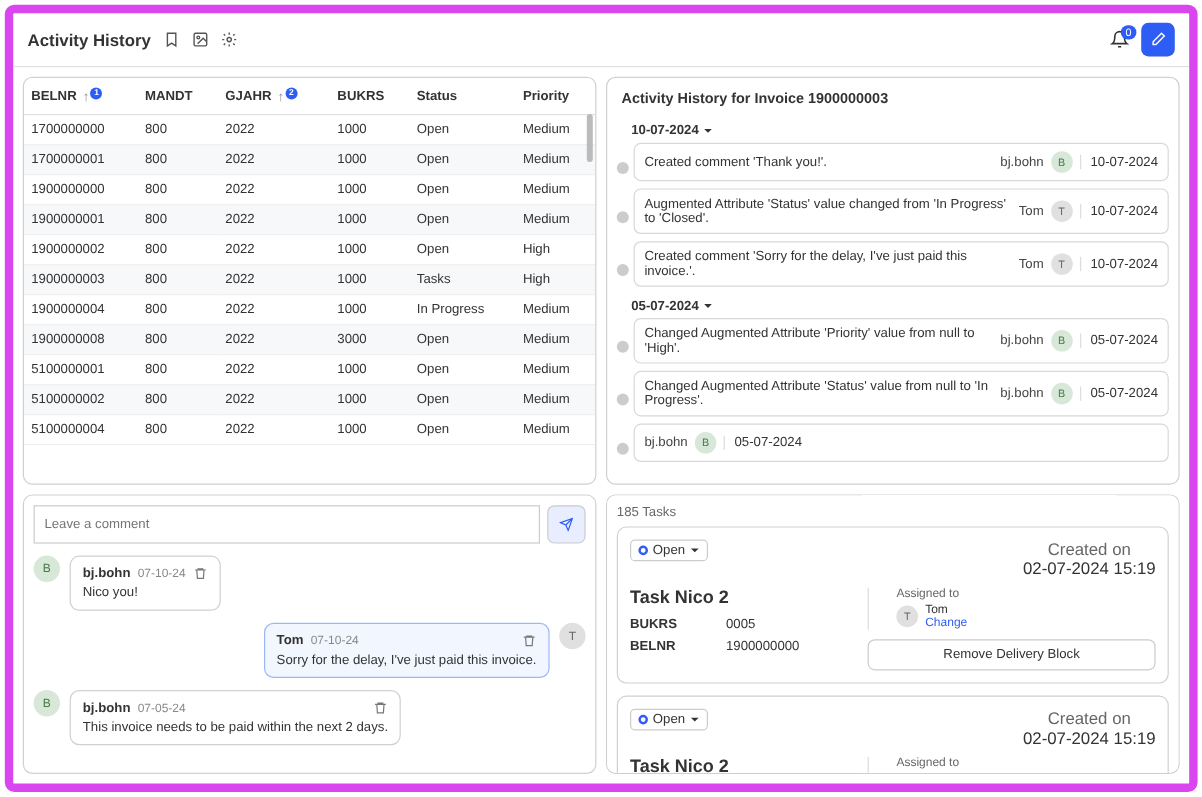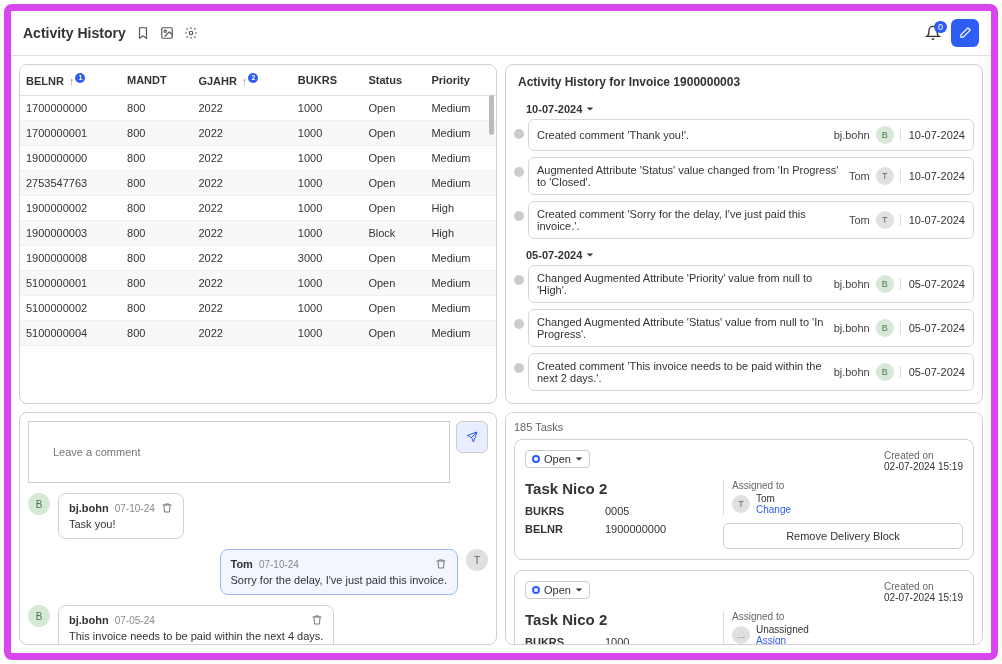--- a/index.html
+++ b/index.html
@@ -22,58 +22,58 @@
 .tbl th .sort-btn{cursor:pointer;margin-left:2px;color:#888;position:relative}
 .th-badge{display:inline-block;width:10px;height:10px;border-radius:50%;background:#2d5df5;color:#fff;font-size:7px;line-height:10px;text-align:center;vertical-align:super;margin-left:1px}
 .tbl td{padding:6px;border-bottom:1px solid #f0f0f0}
 .tbl tbody tr:nth-child(even){background:#f7f8fa}
 .tbl-menu{position:absolute;right:6px;top:6px;cursor:pointer;color:#666}
 .scrollbar-fake{position:absolute;right:2px;top:30px;width:5px;height:40px;background:#bbb;border-radius:3px}
 .detail-head{font-weight:700;font-size:12px;padding:10px 12px}
 .date-group{padding:4px 12px;font-weight:700;font-size:11px;display:flex;align-items:center;gap:4px;cursor:pointer}
 .date-group svg{width:8px;height:8px}
 .timeline{padding:0 8px 8px 8px}
-.tl-item{display:flex;align-items:flex-start;margin-bottom:6px;position:relative}
+.tl-item{display:flex;align-items:center;margin-bottom:6px;position:relative}
 .tl-dot{width:10px;height:10px;border-radius:50%;background:#ccc;margin:10px 4px 0 0;flex-shrink:0}
 .tl-card{flex:1;border:1px solid #d8d8d8;border-radius:6px;display:flex;align-items:center;padding:6px 8px;font-size:11px}
 .tl-text{flex:1;padding-right:6px}
 .tl-user{color:#444;margin-right:6px}
 .tl-avatar{width:18px;height:18px;border-radius:50%;background:#d8e8d8;color:#4a7a4a;font-size:9px;display:flex;align-items:center;justify-content:center;margin-right:6px}
 .tl-avatar.t{background:#e0e0e0;color:#666}
 .tl-date{border-left:1px solid #ddd;padding-left:8px;font-size:11px;white-space:nowrap}
 .comments-panel{padding:8px}
 .comment-input{display:flex;gap:6px;margin-bottom:10px}
-.comment-input input{flex:1;border:1px solid #ccc;border-radius:0;padding:24px;font-size:11px}
+.comment-input input{flex:1;border:1px solid #ccc;border-radius:0;padding:8px;font-size:11px}
 .comment-send{width:32px;height:32px;border:1px solid #ccc;border-radius:6px;background:#e8edff;display:flex;align-items:center;justify-content:center;cursor:pointer}
 .comment-row{display:flex;gap:8px;margin-bottom:10px}
 .comment-row.right{justify-content:flex-end}
 .c-avatar{width:22px;height:22px;border-radius:50%;background:#d8e8d8;color:#4a7a4a;font-size:10px;display:flex;align-items:center;justify-content:center;flex-shrink:0}
 .c-avatar.t{background:#e0e0e0;color:#666}
 .c-bubble{border:1px solid #d0d0d0;border-radius:8px;padding:8px 10px;max-width:320px;font-size:11px;position:relative}
 .c-bubble.blue{border-color:#9db6f5;background:#f2f6ff}
 .c-head{display:flex;align-items:center;gap:6px;margin-bottom:4px}
 .c-head b{font-size:11px}
 .c-date{color:#888;font-size:10px}
 .c-del{margin-left:auto;cursor:pointer;color:#777}
 .tasks-panel{padding:8px;overflow-y:auto}
 .tasks-count{font-size:11px;color:#666;margin-bottom:6px}
 .task-card{border:1px solid #d0d0d0;border-radius:8px;padding:10px;margin-bottom:10px}
 .task-top{display:flex;justify-content:space-between;align-items:flex-start}
 .status-pill{display:inline-flex;align-items:center;gap:4px;border:1px solid #ccc;border-radius:4px;padding:2px 6px;font-size:11px;cursor:pointer}
 .status-dot{width:8px;height:8px;border-radius:50%;border:2px solid #2d5df5}
-.task-meta{text-align:left;font-size:10px}
+.task-meta{text-align:center;font-size:14px}
 .task-meta .lbl{color:#666}
 .task-meta .val{font-weight:400}
 .task-body{display:flex;gap:12px;margin-top:8px;align-items:flex-start}
 .task-left{flex:1}
 .task-title{font-weight:700;font-size:15px;margin-bottom:8px}
 .task-kv{display:grid;grid-template-columns:80px 1fr;row-gap:6px;font-size:11px}
 .task-kv .k{font-weight:700}
 .task-right{width:240px;display:flex;flex-direction:column;gap:8px;align-items:stretch}
-.assigned{border-left:1px solid #ddd;padding-left:8px;font-size:10px}
+.assigned{border-left:1px solid #ddd;padding-left:23px;font-size:10px}
 .assigned .lbl{color:#666}
 .assigned-row{display:flex;align-items:center;gap:6px;margin-top:2px}
 .assigned-row .av{width:18px;height:18px;border-radius:50%;background:#e0e0e0;font-size:9px;display:flex;align-items:center;justify-content:center;color:#666}
 .assigned-row a{color:#2d5df5;cursor:pointer;font-size:10px}
 .task-btn{border:1px solid #ccc;border-radius:6px;padding:6px;font-size:11px;text-align:center;cursor:pointer;background:#fff}
 svg{display:block}
 .s-icon{width:12px;height:12px}
 </style>
 </head>
 <body>
@@ -158,42 +158,50 @@
               </tr>
               <tr>
                 <td>1900000000</td>
                 <td>800</td>
                 <td>2022</td>
                 <td>1000</td>
                 <td>Open</td>
                 <td>Medium</td>
               </tr>
               <tr>
-                <td>2753547763</td>
+                <td>1900000001</td>
                 <td>800</td>
                 <td>2022</td>
                 <td>1000</td>
                 <td>Open</td>
                 <td>Medium</td>
               </tr>
               <tr>
                 <td>1900000002</td>
                 <td>800</td>
                 <td>2022</td>
                 <td>1000</td>
                 <td>Open</td>
                 <td>High</td>
               </tr>
               <tr>
                 <td>1900000003</td>
                 <td>800</td>
                 <td>2022</td>
                 <td>1000</td>
-                <td>Block</td>
+                <td>Tasks</td>
                 <td>High</td>
+              </tr>
+              <tr>
+                <td>1900000004</td>
+                <td>800</td>
+                <td>2022</td>
+                <td>1000</td>
+                <td>In Progress</td>
+                <td>Medium</td>
               </tr>
               <tr>
                 <td>1900000008</td>
                 <td>800</td>
                 <td>2022</td>
                 <td>3000</td>
                 <td>Open</td>
                 <td>Medium</td>
               </tr>
               <tr>
@@ -275,21 +283,20 @@
             <div class="tl-card">
               <div class="tl-text">Changed Augmented Attribute 'Status' value from null to 'In Progress'.</div>
               <span class="tl-user">bj.bohn</span>
               <span class="tl-avatar ">B</span>
               <span class="tl-date">05-07-2024</span>
             </div>
           </div>
           <div class="tl-item">
             <div class="tl-dot"></div>
             <div class="tl-card">
-              <div class="tl-text">Created comment 'This invoice needs to be paid within the next 2 days.'.</div>
               <span class="tl-user">bj.bohn</span>
               <span class="tl-avatar ">B</span>
               <span class="tl-date">05-07-2024</span>
             </div>
           </div>
         </div>
     </div>
 
     <div class="panel comments-panel">
       <div class="comment-input">
@@ -306,21 +313,21 @@
             <div class="c-bubble ">
               <div class="c-head">
                 <b>bj.bohn</b>
                 <span class="c-date">07-10-24</span>
                 <span class="c-del">
                   <svg class="s-icon" viewBox="0 0 24 24" fill="none" stroke="currentColor" stroke-width="2">
                     <path d="M3 6h18M8 6V4h8v2M6 6l1 14h10l1-14"></path>
                   </svg>
                 </span>
               </div>
-              <div>Task you!</div>
+              <div>Nico you!</div>
             </div>
           </div>
           <div class="comment-row right">
             <div class="c-bubble blue">
               <div class="c-head">
                 <b>Tom</b>
                 <span class="c-date">07-10-24</span>
                 <span class="c-del">
                   <svg class="s-icon" viewBox="0 0 24 24" fill="none" stroke="currentColor" stroke-width="2">
                     <path d="M3 6h18M8 6V4h8v2M6 6l1 14h10l1-14"></path>
@@ -336,21 +343,21 @@
             <div class="c-bubble ">
               <div class="c-head">
                 <b>bj.bohn</b>
                 <span class="c-date">07-05-24</span>
                 <span class="c-del">
                   <svg class="s-icon" viewBox="0 0 24 24" fill="none" stroke="currentColor" stroke-width="2">
                     <path d="M3 6h18M8 6V4h8v2M6 6l1 14h10l1-14"></path>
                   </svg>
                 </span>
               </div>
-              <div>This invoice needs to be paid within the next 4 days.</div>
+              <div>This invoice needs to be paid within the next 2 days.</div>
             </div>
           </div>
         </div>
     </div>
 
     <div class="panel tasks-panel">
       <div class="tasks-count">185 Tasks</div>
       <div id="tasks-list">
           <div class="task-card">
             <div class="task-top">

